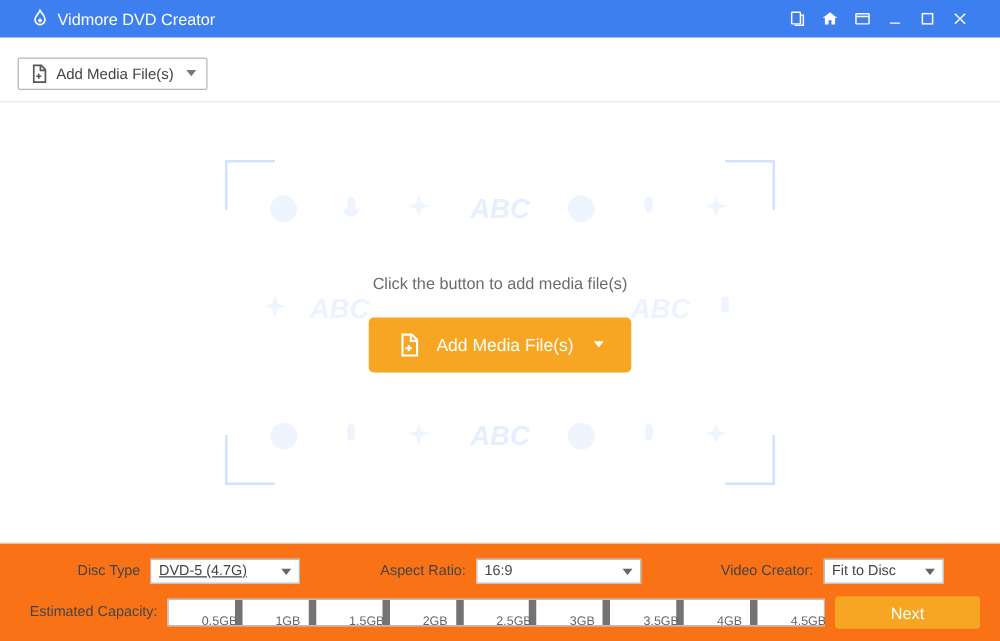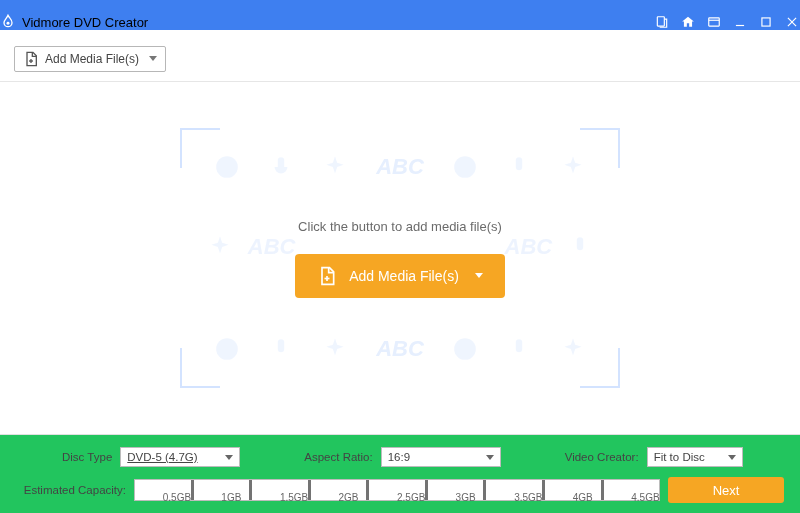--- a/index.html
+++ b/index.html
@@ -1,20 +1,20 @@
 <!DOCTYPE html>
 <html><head>
 <meta charset="utf-8">
 <style>
   * { box-sizing: border-box; margin: 0; padding: 0; }
   html, body { width: 800px; height: 513px; overflow: hidden; font-family: "Segoe UI", Arial, sans-serif; font-size: 12px; color: #333; }
   .window { width: 800px; height: 513px; display: flex; flex-direction: column; background: #fff; }
 
   
-  .titlebar { background: #3e7ff0; height: 30px; display: flex; align-items: flex-end; color: #000000; padding: 0 0; }
+  .titlebar { background: #3e7ff0; height: 30px; display: flex; align-items: center; color: #ffffff; padding: 0 24px; }
   .logo { display: flex; align-items: center; gap: 6px; font-size: 13px; }
   .logo svg { width: 16px; height: 16px; }
   .titlebar-spacer { flex: 1; }
   .titlebar-actions { display: flex; gap: 10px; align-items: center; }
   .titlebar-actions .ticon { width: 16px; height: 16px; display: flex; align-items: center; justify-content: center; cursor: pointer; }
   .titlebar-actions .ticon svg { width: 14px; height: 14px; }
 
   
   .toolbar { height: 46px; border-bottom: 1px solid #e6e6e6; display: flex; align-items: center; padding: 0 14px; margin-top: 6px;}
   .btn-outline { display: inline-flex; align-items: center; gap: 6px; border: 1px solid #b7b7b7; background: #fff; padding: 4px 8px; font-size: 12px; color: #444; cursor: pointer; border-radius: 2px; }
@@ -34,34 +34,34 @@
   .watermark-row { position: absolute; width: 100%; display: flex; justify-content: space-around; align-items: flex-end; color: #e6effe; font-weight: bold; font-style: italic; font-size: 22px; user-select:none;}
   .wm1 { top: 6px; }
   .wm2 { top: 86px; }
   .wm3 { bottom: 6px; }
   .wicon { width: 26px; height: 26px; opacity: 0.6; }
   .btn-primary { background: #f6a623; color: #fff; border: none; border-radius: 4px; padding: 12px 22px; font-size: 14px; font-weight: 500; display: inline-flex; align-items: center; gap: 12px; cursor: pointer; z-index: 2; }
   .btn-primary svg { width: 20px; height: 20px; }
   .btn-primary .caret { border-top-color: #fff; }
 
   
-  .bottom { background: #22c55e; border-top: 1px solid #e0e0e0; padding: 12px 16px 10px 16px; }
+  .bottom { background: #f97316; border-top: 1px solid #e0e0e0; padding: 12px 16px 10px 16px; }
   .row1 { display: flex; align-items: center; gap: 6px; font-size: 11.5px; color: #444; }
   .label { margin-right: 2px; }
   .select { display:inline-flex; align-items:center; justify-content:space-between; border: 1px solid #bcbcbc; background: #fff; padding: 2px 6px; font-size: 11.5px; height: 20px; cursor: pointer; }
   .select .caret { border-top-color: #666; }
   .sel-disc { width: 120px; text-decoration: underline; }
-  .sel-ar { width: 120px; }
+  .sel-ar { width: 132px; }
   .sel-vq { width: 96px; }
   .gap { flex: 0 0 52px; }
   .row2 { display:flex; align-items:center; margin-top: 10px; gap: 8px; justify-content: flex-end; }
   .row2 .label2 { font-size: 11.5px; color: #444; width: 110px; text-align: right; }
   .capacity { flex:1; position: relative; height: 22px; border: 1px solid #bcbcbc; background: #fff; }
   .ticks { position:absolute; inset:0; display:flex; }
-  .tick { flex:1; border-right:3px solid #737373; position:relative; }
+  .tick { flex:1; border-right:6px solid #737373; position:relative; }
   .tick:last-child { border-right:none; }
   .tick span { position:absolute; right:-14px; bottom:-1px; font-size:10px; color:#666; background:#fff0; transform: translateY(2px);}
   .tick-inner-label { position:absolute; left:50%; transform:translateX(-50%); bottom: 2px; font-size: 9.5px; color:#777; }
   .btn-next { background: #f6a623; color:#fff; border:none; border-radius:3px; width: 116px; height: 26px; font-size: 13px; cursor:pointer; }
   .row1-group { display:flex; align-items:center; gap:6px; }
 </style>
 </head>
 <body>
 
 <div class="window">

